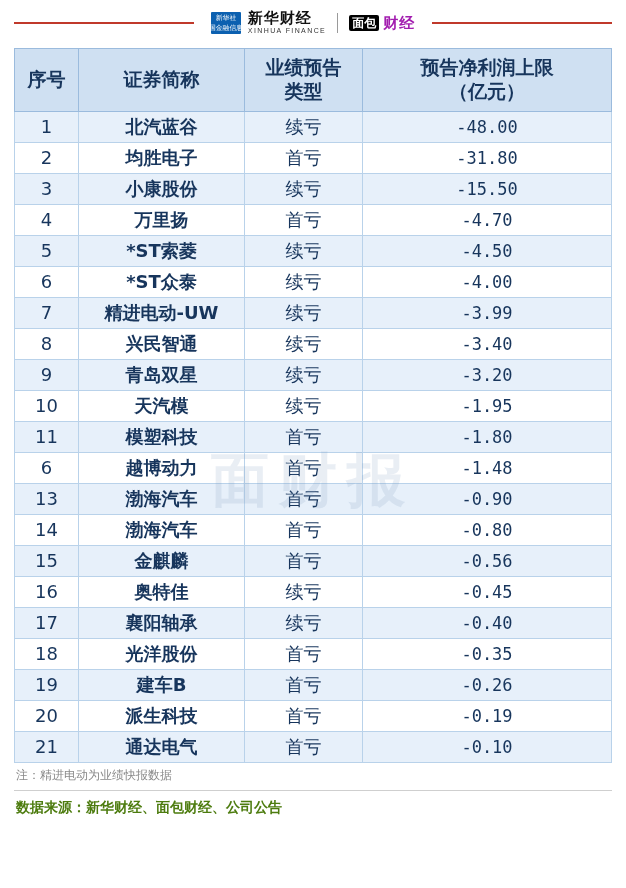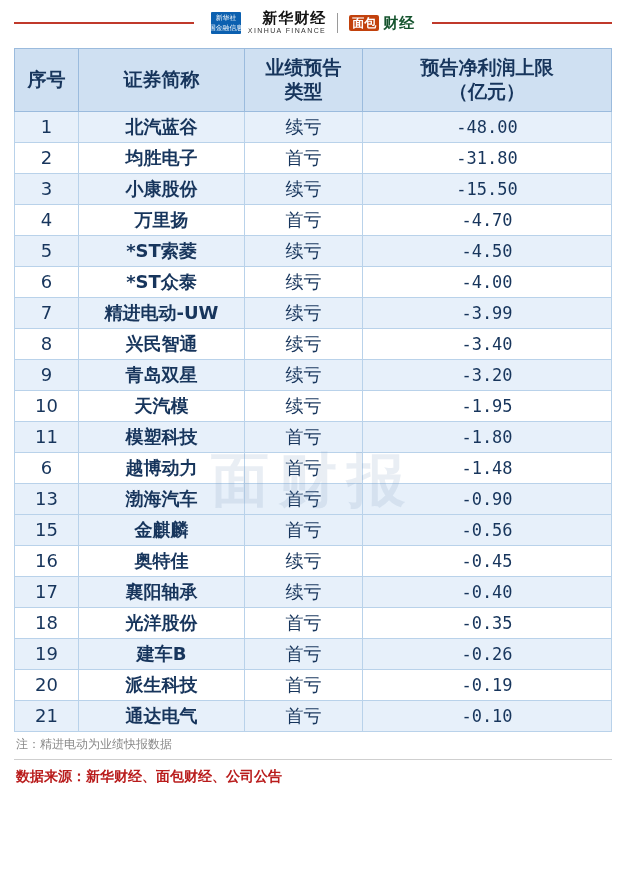--- a/index.html
+++ b/index.html
@@ -50,44 +50,44 @@
     font-size: 8px;
     line-height: 10px;
     display: flex;
     flex-direction: column;
     align-items: center;
     justify-content: center;
     letter-spacing: 0px;
     border-radius: 1px;
   }
   .xh-mark span { display: block; white-space: nowrap; transform: scale(0.85); }
-  .xh-text { display: flex; flex-direction: column; line-height: 1.05; align-items: flex-end; }
+  .xh-text { display: flex; flex-direction: column; line-height: 1.05; }
   .xh-cn {
     font-family: "DejaVu Sans", sans-serif;
     font-size: 15px; font-weight: bold; color: #111111;
     letter-spacing: 1px;
   }
   .xh-en {
     font-size: 7px; color: #333333; letter-spacing: 1.4px;
     font-family: "Liberation Sans", sans-serif;
   }
   .divider-v {
     width: 1px; height: 20px; background: #9a9a9a; margin: 0 4px;
   }
   .mb-block { display: flex; align-items: center; gap: 4px; }
   .mb-mark {
-    background: #c2410c; color: #ffffff;
+    background: #000000; color: #ffffff;
     font-size: 12px; font-weight: bold;
     padding: 2px 3px; border-radius: 2px;
     font-family: "DejaVu Sans", sans-serif;
     line-height: 1;
   }
   .mb-text {
     font-family: "DejaVu Sans", sans-serif;
-    font-size: 15px; font-weight: bold; color: #14532d;
+    font-size: 15px; font-weight: bold; color: #a21caf;
     letter-spacing: 1px;
   }
 
   
   .table-wrap {
     margin: 2px 14px 0 14px;
     position: relative;
   }
   table {
     width: 100%;
@@ -149,21 +149,21 @@
   }
   .foot-rule {
     margin: 6px 14px 0 14px;
     height: 1px;
     background: #cfcfcf;
   }
   .source {
     margin: 8px 16px 0 16px;
     font-size: 14px;
     font-weight: bold;
-    color: #b91c1c;
+    color: #4d7c0f;
     font-family: "DejaVu Sans", sans-serif;
   }
 </style>
 </head>
 <body>
 
 <div id="page">
 
   <div class="header">
     <div class="rule-left"></div>
@@ -279,20 +279,26 @@
             <td class="c-name">越博动力</td>
             <td class="c-type">首亏</td>
             <td class="c-val">-1.48</td>
           </tr>
           <tr class="odd">
             <td class="c-num">13</td>
             <td class="c-name">渤海汽车</td>
             <td class="c-type">首亏</td>
             <td class="c-val">-0.90</td>
           </tr>
+          <tr class="even">
+            <td class="c-num">14</td>
+            <td class="c-name">渤海汽车</td>
+            <td class="c-type">首亏</td>
+            <td class="c-val">-0.80</td>
+          </tr>
           <tr class="odd">
             <td class="c-num">15</td>
             <td class="c-name">金麒麟</td>
             <td class="c-type">首亏</td>
             <td class="c-val">-0.56</td>
           </tr>
           <tr class="even">
             <td class="c-num">16</td>
             <td class="c-name">奥特佳</td>
             <td class="c-type">续亏</td>

